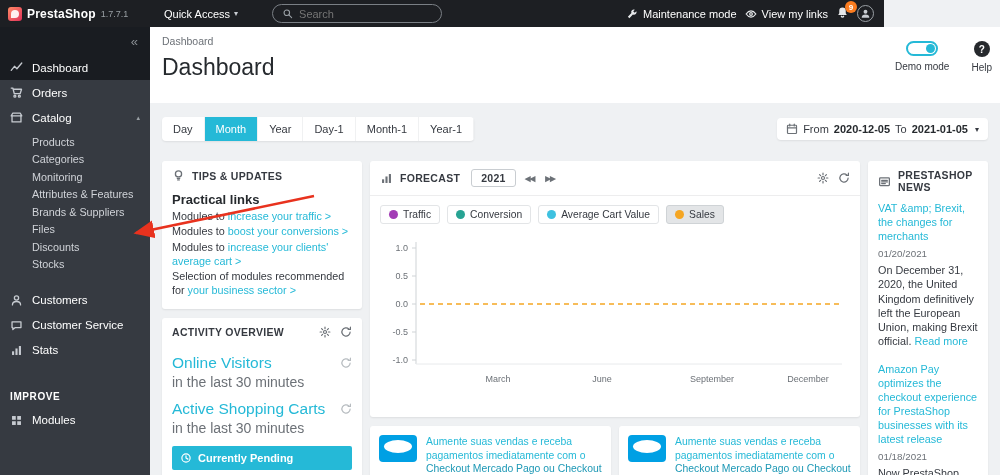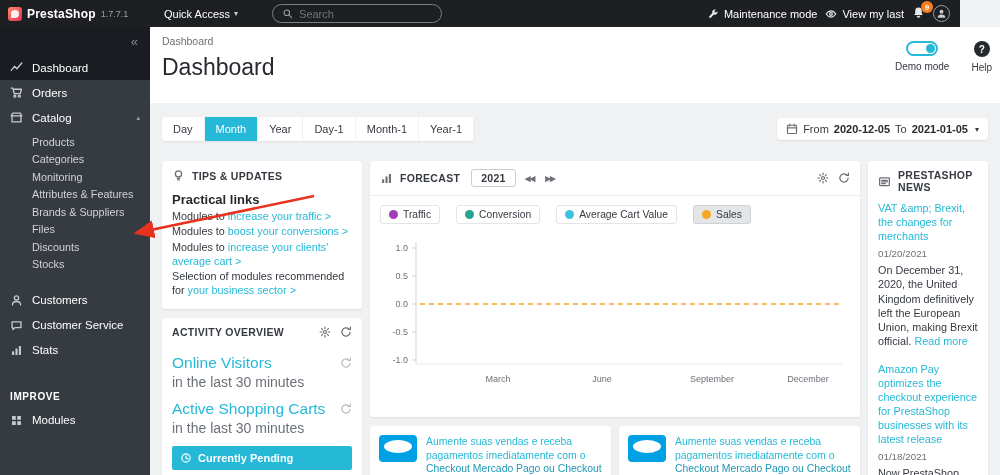--- a/index.html
+++ b/index.html
@@ -1,21 +1,21 @@
 <!DOCTYPE html>
 <html><head>
 <meta charset="utf-8">
 <style>
   *{margin:0;padding:0;box-sizing:border-box}
   html,body{width:1000px;height:475px;overflow:hidden;background:#eff1f3;
     font-family:"Liberation Sans",sans-serif;-webkit-font-smoothing:antialiased;position:relative}
   .ic{width:13px;height:13px;fill:none;stroke:currentColor;stroke-width:1.6;stroke-linecap:round;stroke-linejoin:round;flex:none}
 
   
-  .topbar{position:absolute;top:0;left:0;width:960px;height:27px;background:#1d1f23;color:#fff;
+  .topbar{position:absolute;top:0;left:0;width:884px;height:27px;background:#1d1f23;color:#fff;
     display:flex;align-items:center;z-index:20;font-size:11px}
   .logo-area{width:150px;display:flex;align-items:center;gap:5px;padding-left:8px;flex:none}
   .logo-mark{width:14px;height:14px;border-radius:3px;background:linear-gradient(135deg,#ff8a65,#e0315a);position:relative;flex:none}
   .logo-mark::after{content:"";position:absolute;left:3px;top:3px;width:8px;height:8px;border-radius:50% 50% 50% 0;background:#fff;opacity:.9}
   .app-name{font-weight:bold;font-size:12px;letter-spacing:.2px}
   .version{font-size:9px;color:#9aa0a5}
   .quick-access{display:flex;align-items:center;gap:4px;margin-left:14px;cursor:pointer}
   .quick-access .caret{font-size:8px;color:#c7cbd1}
   .searchbox{margin-left:34px;display:flex;align-items:center;gap:6px;border:1px solid #7a7f85;border-radius:11px;
     height:19px;width:170px;padding:0 9px;color:#9aa0a5}
@@ -95,21 +95,21 @@
   .pending-banner{background:#25b9d7;color:#fff;font-size:11px;font-weight:bold;border-radius:2px;
     display:flex;align-items:center;gap:6px;padding:6px 8px;margin-top:4px;cursor:pointer}
   .pending-banner svg{width:12px;height:12px;color:#fff}
   .act-orders{font-size:11px;color:#6c7177;padding:8px 2px 0}
 
   
   .forecast-panel{height:256px;overflow:hidden}
   .forecast-head{border-bottom:1px solid #ededee}
   .year-btn{border:1px solid #c9cdd1;border-radius:3px;padding:2px 9px;font-size:10.5px;font-weight:bold;color:#363a41;margin-left:4px;cursor:pointer}
   .nav-btn{font-size:7.5px;color:#6c7177;cursor:pointer;letter-spacing:-1px;padding:2px}
-  .legend-row{display:flex;gap:16px;padding:9px 10px 4px}
+  .legend-row{display:flex;gap:7px;padding:9px 10px 4px}
   .legend-pill{display:flex;align-items:center;gap:5px;border:1px solid #e3e5e7;border-radius:3px;
     padding:3px 8px;font-size:10.3px;color:#363a41;font-weight:normal;cursor:pointer;background:#fff}
   .legend-pill.selected{background:#e3e5e7;border-color:#cfd3d6}
   .dot{width:9px;height:9px;border-radius:50%;flex:none}
   .chart-wrap{padding:6px 10px 0}
 
   
   .promo-row{display:flex;gap:8px;margin-top:9px}
   .promo-card{flex:1;display:flex;gap:9px;padding:9px;align-items:flex-start;height:80px;overflow:hidden}
   .mp-logo{width:38px;height:27px;border-radius:4px;background:#00a0e4;position:relative;flex:none;cursor:pointer}
@@ -157,21 +157,21 @@
       <svg class="ic" viewBox="0 0 16 16">
           <path class="fillic" fill="currentColor" stroke="none" d="M13.8 4.2a3.5 3.5 0 0 1-4.6 4.6L4.5 13.5 2.5 11.5l4.7-4.7a3.5 3.5 0 0 1 4.6-4.6L9.6 4.4l2 2z"></path>
         </svg>
       <span>Maintenance mode</span>
     </div>
     <div class="tb-link">
       <svg class="ic" viewBox="0 0 16 16">
           <path d="M1.5 8S4.5 3.8 8 3.8 14.5 8 14.5 8 11.5 12.2 8 12.2 1.5 8 1.5 8z"></path>
           <circle cx="8" cy="8" r="1.8"></circle>
         </svg>
-      <span>View my last</span>
+      <span>View my links</span>
     </div>
     <div class="bell-wrap">
       <svg class="ic" viewBox="0 0 16 16">
           <path class="fillic" fill="currentColor" stroke="none" d="M8 1.8a4 4 0 0 1 4 4v3.2l1.3 2H2.7l1.3-2V5.8a4 4 0 0 1 4-4z"></path>
           <path d="M6.6 12.6a1.5 1.5 0 0 0 2.8 0"></path>
         </svg>
       <span class="badge" style="background: rgb(251, 124, 31);">9</span>
     </div>
     <div class="avatar">
       <svg class="ic" viewBox="0 0 16 16">

